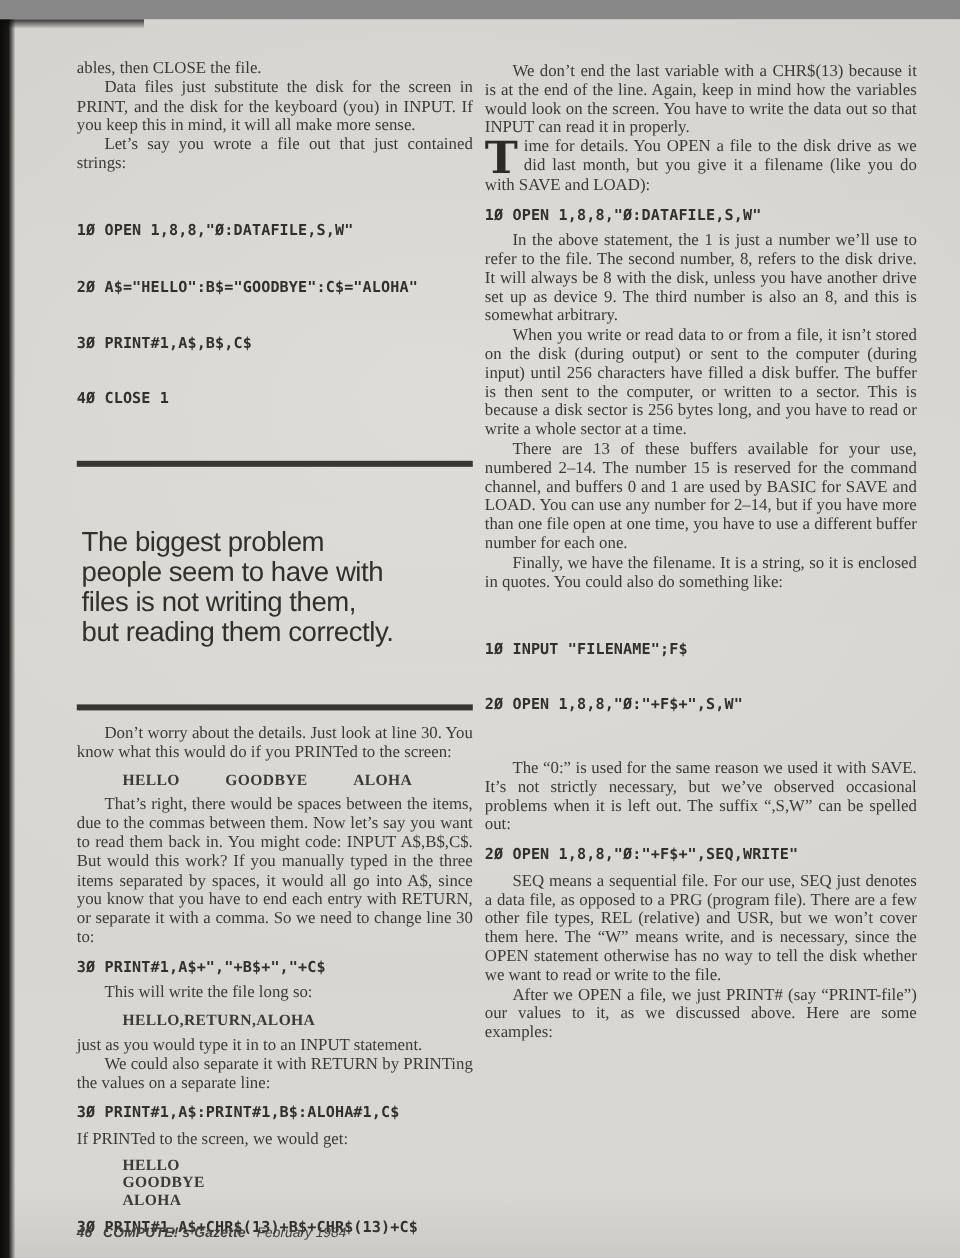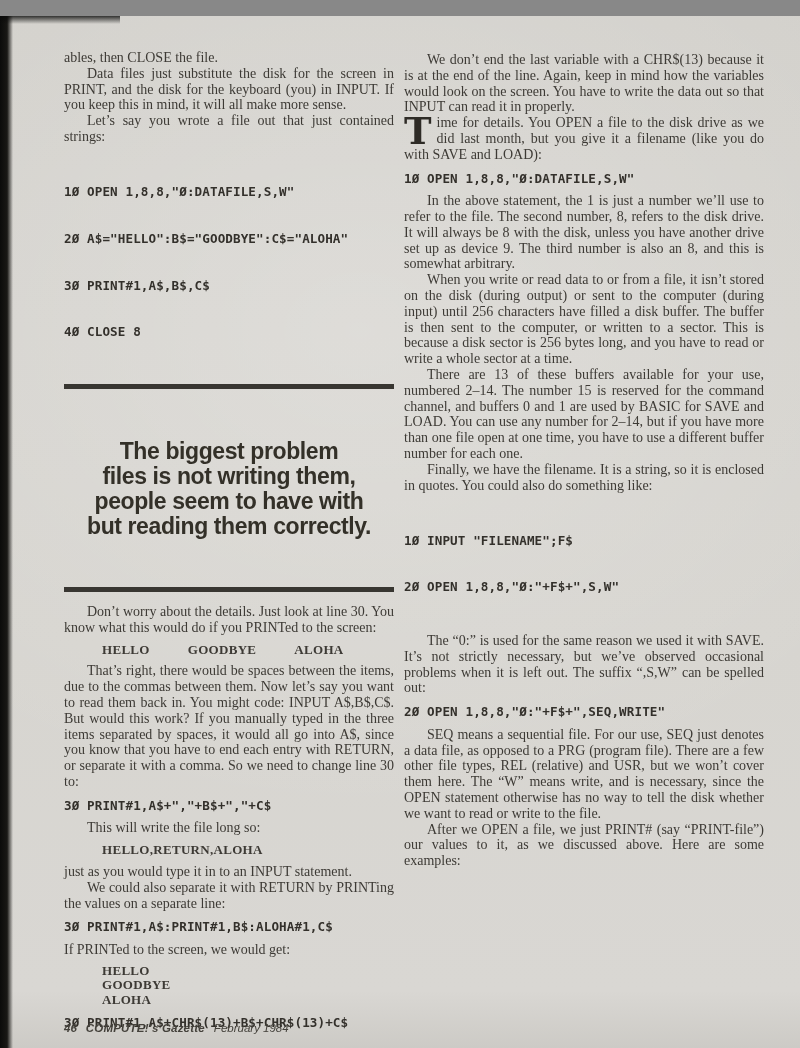--- a/index.html
+++ b/index.html
@@ -51,23 +51,23 @@
     white-space: pre;
     text-align: left;
     letter-spacing: 0.1px;
   }
   .code div { margin: 0; }
 
   .quote-section { margin-top: 13px; }
   .rule { height: 5px; background: #383631; }
   .pullquote {
     padding: 50px 4px 48px 4px;
-    text-align: center;
+    text-align: left;
     font-family: "Liberation Sans", sans-serif;
-    font-weight: bold;
+    font-weight: normal;
     font-size: 23px;
     line-height: 25px;
     letter-spacing: -0.4px;
     color: #333028;
   }
 
   .display-words {
     display: flex;
     gap: 38px;
     margin: 6px 0 6px 38px;
@@ -127,29 +127,29 @@
 
   <div class="col col-left">
     <p class="body">ables, then CLOSE the file.</p>
     <p class="body ind">Data files just substitute the disk for the screen in PRINT, and the disk for the keyboard (you) in INPUT. If you keep this in mind, it will all make more sense.</p>
     <p class="body ind">Let’s say you wrote a file out that just contained strings:</p>
 
     <div class="code">
       <div>1Ø OPEN 1,8,8,"Ø:DATAFILE,S,W"</div>
       <div>2Ø A$="HELLO":B$="GOODBYE":C$="ALOHA"</div>
       <div>3Ø PRINT#1,A$,B$,C$</div>
-      <div>4Ø CLOSE 8</div>
+      <div>4Ø CLOSE 1</div>
     </div>
 
     <div class="quote-section">
       <div class="rule"></div>
       <div class="pullquote">
         <div>The biggest problem</div>
+        <div>people seem to have with</div>
         <div>files is not writing them,</div>
-        <div>people seem to have with</div>
         <div>but reading them correctly.</div>
       </div>
       <div class="rule"></div>
     </div>
 
     <p class="body ind" style="margin-top:12px">Don’t worry about the details. Just look at line 30. You know what this would do if you PRINTed to the screen:</p>
 
     <div class="display-words">
       <span>HELLO</span>
       <span>GOODBYE</span>

